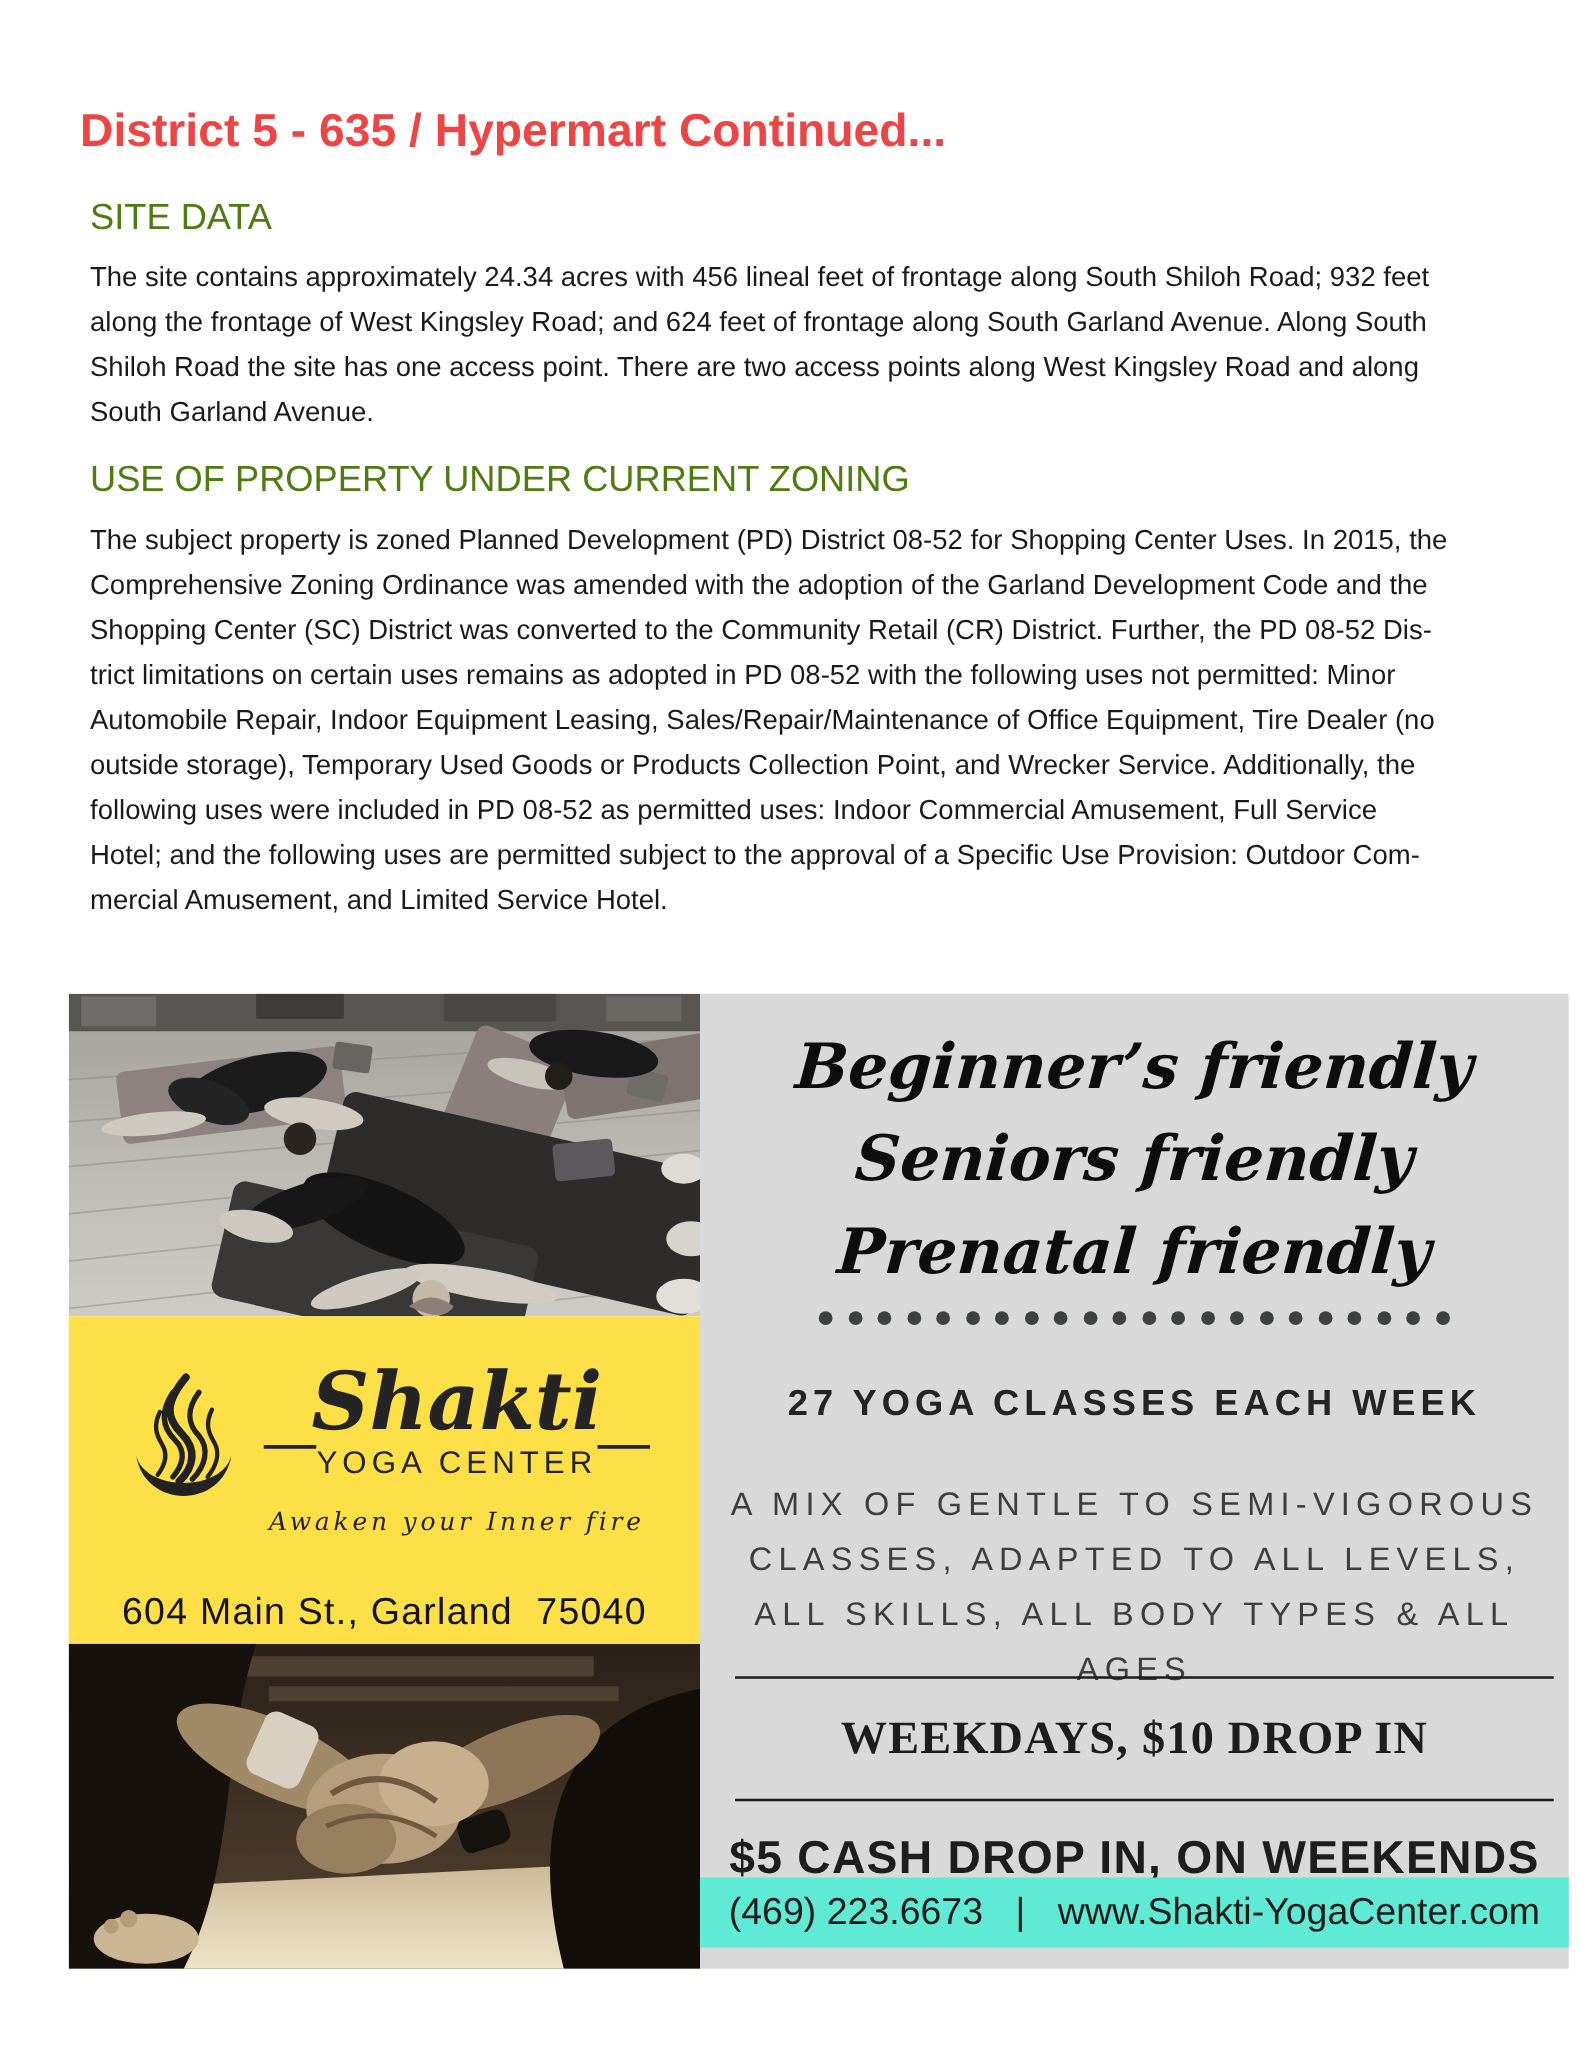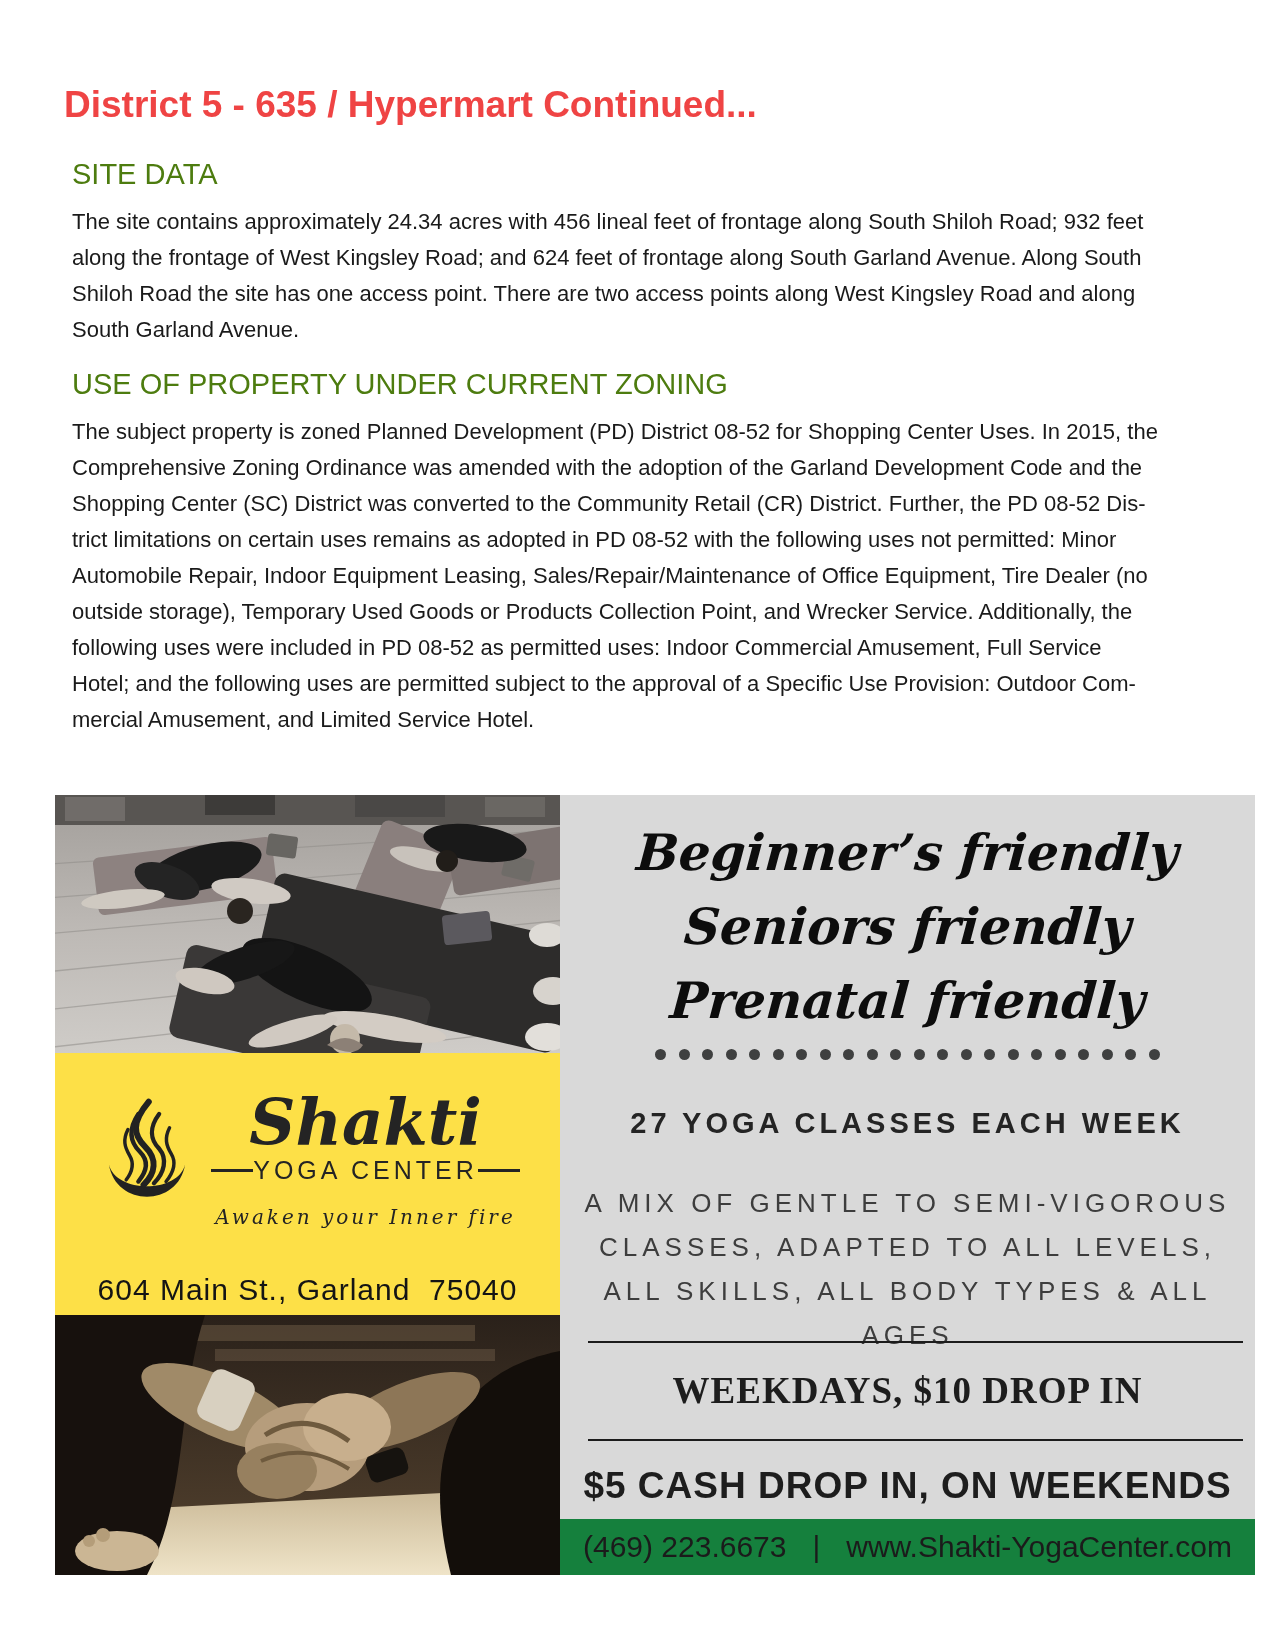--- a/index.html
+++ b/index.html
@@ -30,21 +30,21 @@
   .logo-block { position:absolute; left:0; top:258px; width:505px; height:262px; background:#fde047; }
   .photo-bottom { position:absolute; left:0; top:520px; width:505px; height:260px; }
   .photo-top svg, .photo-bottom svg { display:block; width:100%; height:100%; }
 
   .logo-row { position:absolute; top:30px; left:0; width:100%; display:flex; justify-content:center; align-items:center; }
   .logo-text { margin-left:12px; display:flex; flex-direction:column; align-items:center; }
   .logo-script {
     font-family:"DejaVu Serif", serif; font-style:italic; font-weight:bold;
     font-size:64px; line-height:1.02; color:#242424;
   }
-  .logo-subtitle-row { display:flex; align-items:center; margin-top:2px; }
+  .logo-subtitle-row { display:flex; align-items:flex-start; margin-top:2px; }
   .logo-rule { width:42px; border-top:3px solid #242424; }
   .logo-subtitle { font-size:25px; letter-spacing:4px; color:#242424; font-weight:500; }
   .logo-tagline {
     font-family:"DejaVu Serif", serif; font-style:italic;
     font-size:20px; letter-spacing:3px; color:#242424; margin-top:20px;
   }
   .address {
     position:absolute; bottom:8px; width:100%; text-align:center;
     font-size:30px; color:#141414; white-space:pre-wrap; letter-spacing:1px;
   }
@@ -71,21 +71,21 @@
   .rule { position:absolute; left:28px; right:12px; border-top:2px solid #1c1c1c; }
   #rule1 { top:546px; }
   #rule2 { top:644px; }
   .price-line {
     position:absolute; width:100%; text-align:center;
     font-size:37px; font-weight:600; letter-spacing:1px; color:#1d1d1d;
   }
   #weekday-price { top:574px;font-family:Liberation Serif, serif; }
   #weekend-price { top:670px; }
   .contact-bar {
-    position:absolute; left:0; bottom:0; width:100%; height:56px; background:#15803d;
+    position:absolute; left:0; bottom:17px; width:100%; height:56px; background:#5eead4;
     display:flex; align-items:center; justify-content:center; gap:26px;
     font-size:30px; color:#1b1b1b;
   }
   .contact-sep { font-size:30px; color:#1b1b1b; }
 </style>
 </head>
 <body>
 
 <div class="page">
 

